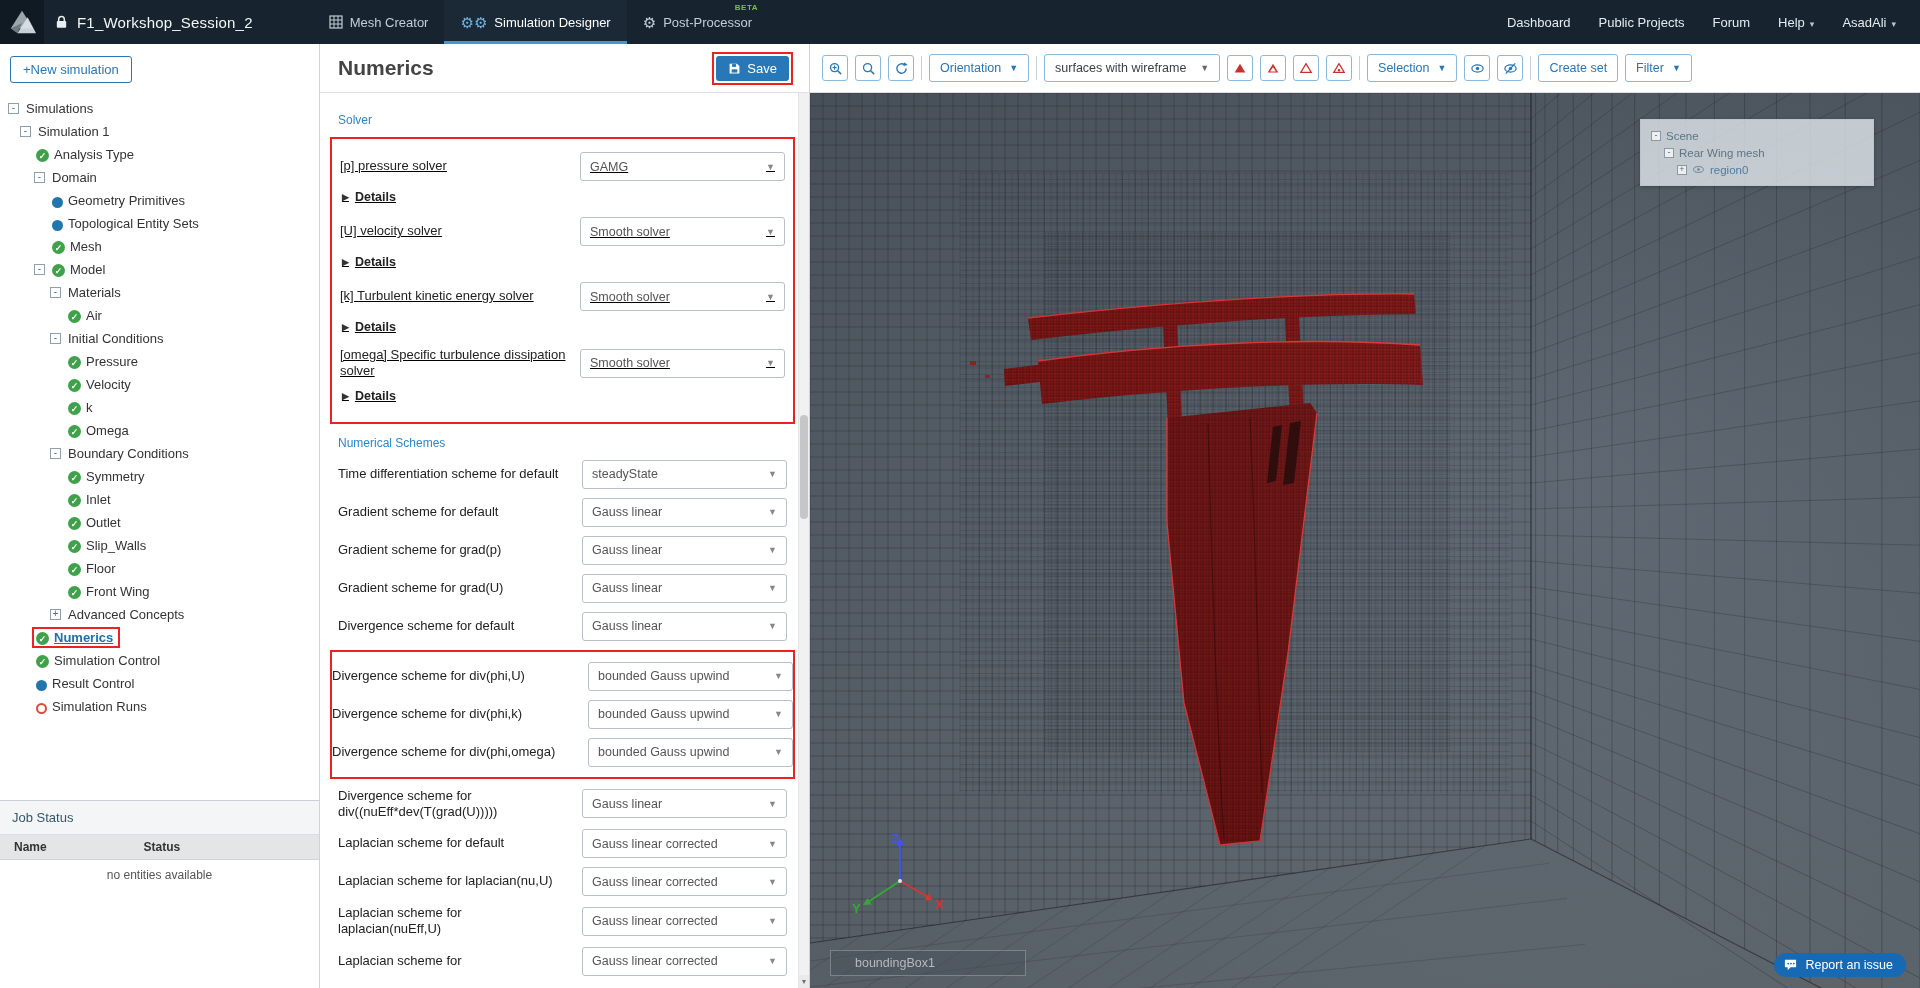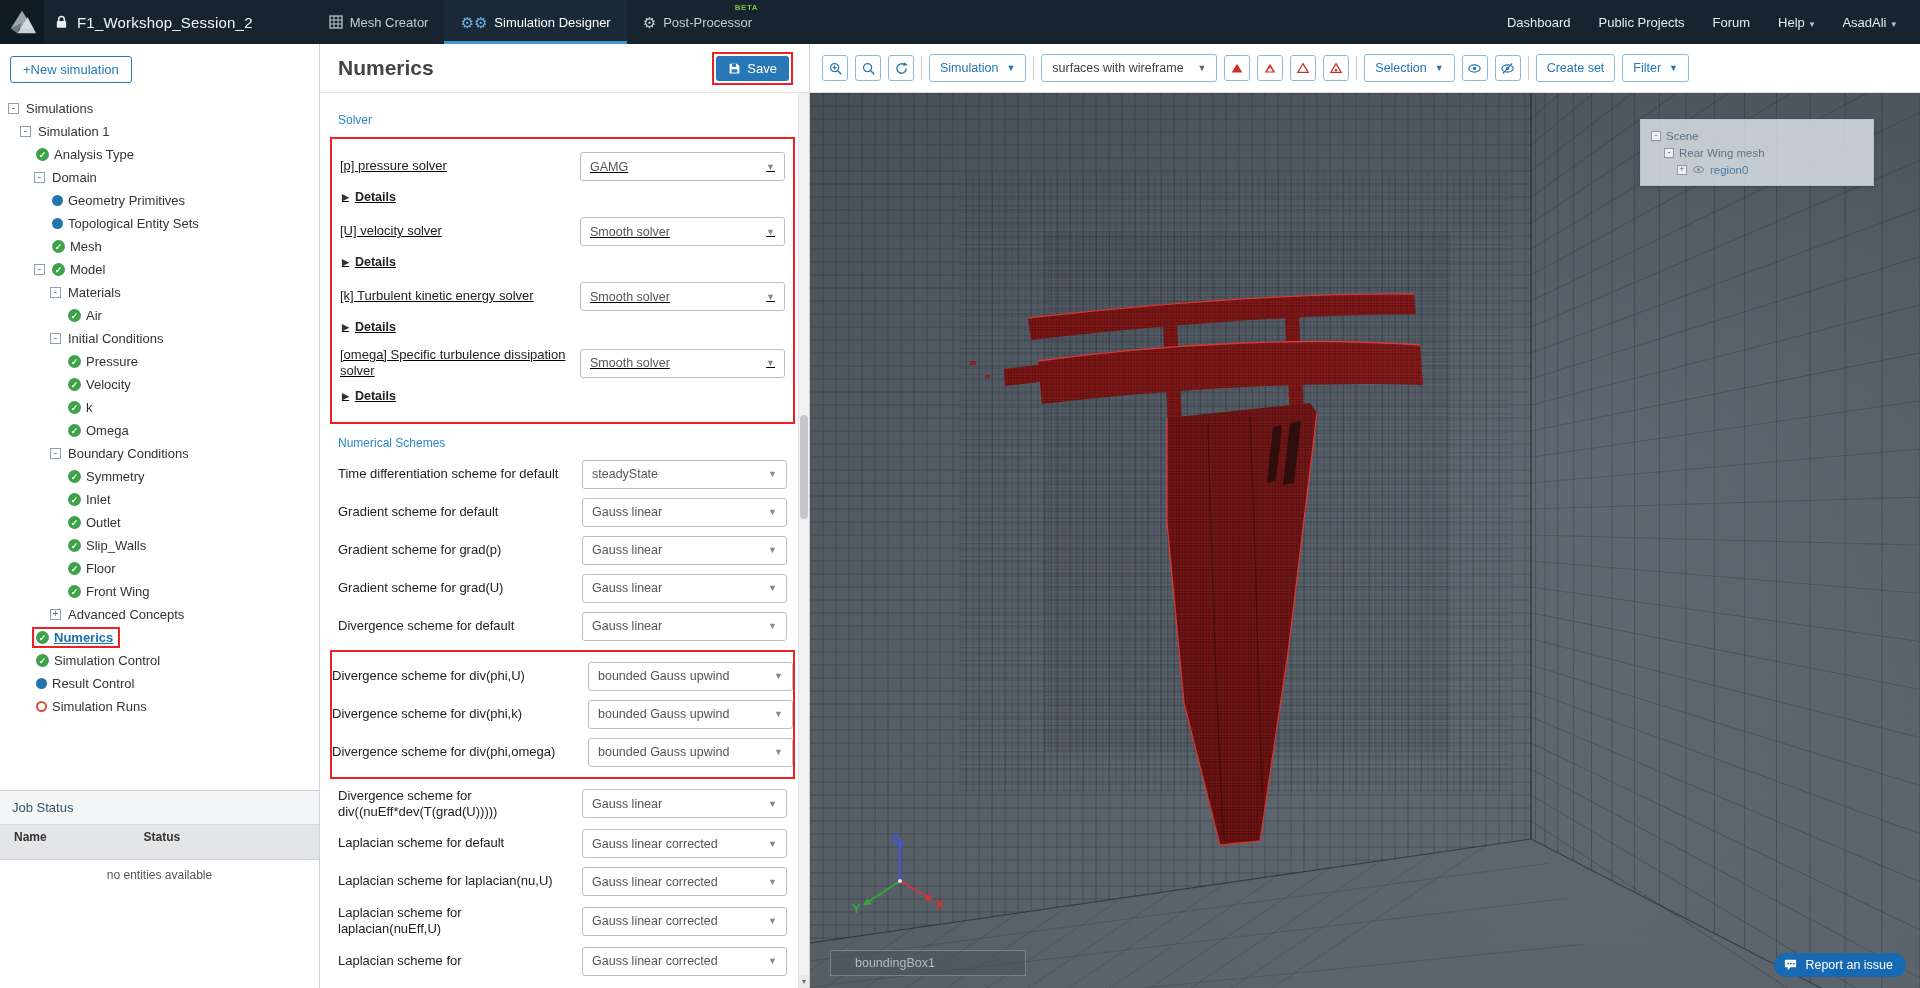--- a/index.html
+++ b/index.html
@@ -32,33 +32,33 @@
   .tree-row { height:23px; display:flex; align-items:center; gap:5px; font-size:13px; color:#333; cursor:pointer; }
   .tree-row[data-level="0"]{ padding-left:8px; }
   .tree-row[data-level="1"]{ padding-left:20px; }
   .tree-row[data-level="2"]{ padding-left:34px; }
   .tree-row[data-level="3"]{ padding-left:50px; }
   .tree-row[data-level="4"]{ padding-left:66px; }
   .exp { display:none; width:11px; height:11px; border:1px solid #8fa0ac; background:#fff; color:#5a6b78; font-size:10px; line-height:8px; text-align:center; flex:none; }
   .tree-row[data-exp] .exp { display:block; }
   .tree-row[data-exp="minus"] .exp::before { content:"-"; }
   .tree-row[data-exp="plus"] .exp::before { content:"+"; }
-  .grp { display:flex; align-items:center; gap:5px; padding:1px 5px 1px 2px; }
+  .grp { display:flex; align-items:flex-end; gap:5px; padding:1px 5px 1px 2px; }
   .tic { display:none; flex:none; align-items:center; justify-content:center; }
   .tree-row[data-ic="check"] .tic { display:flex; width:13px; height:13px; border-radius:50%; background:#3fa24a; color:#fff; font-size:9px; font-weight:bold; }
   .tree-row[data-ic="check"] .tic::before { content:"✓"; }
   .tree-row[data-ic="dot"] .tic { display:flex; width:11px; height:11px; border-radius:50%; background:#2176ae; }
   .tree-row[data-ic="circle"] .tic { display:flex; width:11px; height:11px; border-radius:50%; background:#fff; border:2px solid #dd4b39; }
   .tree-row[data-selected] .grp { outline:2px solid #ec2121; }
   .tree-row[data-selected] .tlabel { color:#1d6fae; font-weight:bold; text-decoration:underline; }
 
   .job-status { border-top:1px solid #c9cfd4; flex:none; }
   .js-title { padding:9px 12px; font-size:13px; color:#33576b; background:#f4f5f6; border-bottom:1px solid #dadee1; }
   .js-head { display:flex; background:#e3e5e7; border-bottom:1px solid #d0d4d8; font-size:12px; font-weight:bold; color:#333; }
-  .js-col1 { width:45%; padding:5px 0 15px 14px; }
+  .js-col1 { width:45%; padding:5px 0 5px 14px; }
   .js-col2 { padding:5px 0; }
   .js-empty { min-height:128px; padding-top:8px; text-align:center; font-size:12px; color:#555; background:#fff; }
 
   
   .panel { width:490px; flex:none; background:#fff; border-right:1px solid #cdd3d8; display:flex; flex-direction:column; position:relative; }
   .panel-header { height:49px; flex:none; display:flex; align-items:center; justify-content:space-between; padding:0 18px; border-bottom:1px solid #e0e0e0; }
   .panel-title { font-size:21px; color:#444; }
   .save-annot { outline:2px solid #ec2121; padding:2px; }
   .save-btn { background:#2878b8; color:#fff; border:none; border-radius:3px; padding:5px 12px; font-size:13px; display:flex; align-items:center; gap:6px; cursor:pointer; font-family:inherit; }
   .panel-body { flex:1; overflow:hidden; padding:8px 22px 0 18px; }
@@ -599,21 +599,21 @@
           </svg>
         </button>
         <button class="icon-btn">
           <svg width="15" height="15" viewBox="0 0 16 16">
             <path d="M13 8a5 5 0 1 1-1.6-3.7" fill="none" stroke="#2577b5" stroke-width="1.5"></path>
             <polygon points="11,1.2 14.6,4.2 10.2,5.4" fill="#2577b5"></polygon>
           </svg>
         </button>
         <span class="vsep"></span>
         <button class="txt-btn">
-          <span>Simulation</span>
+          <span>Orientation</span>
           <span class="caret">▼</span>
         </button>
         <span class="vsep"></span>
         <button class="txt-btn" style="min-width:176px; justify-content:space-between; color:#3a3f44;text-align:right;">
           <span>surfaces with wireframe</span>
           <span class="caret" style="color:#666">▼</span>
         </button>
         <button class="icon-btn">
           <svg width="14" height="14" viewBox="0 0 16 16">
             <polygon points="8,3 14,13 2,13" fill="#c9302c"></polygon>

